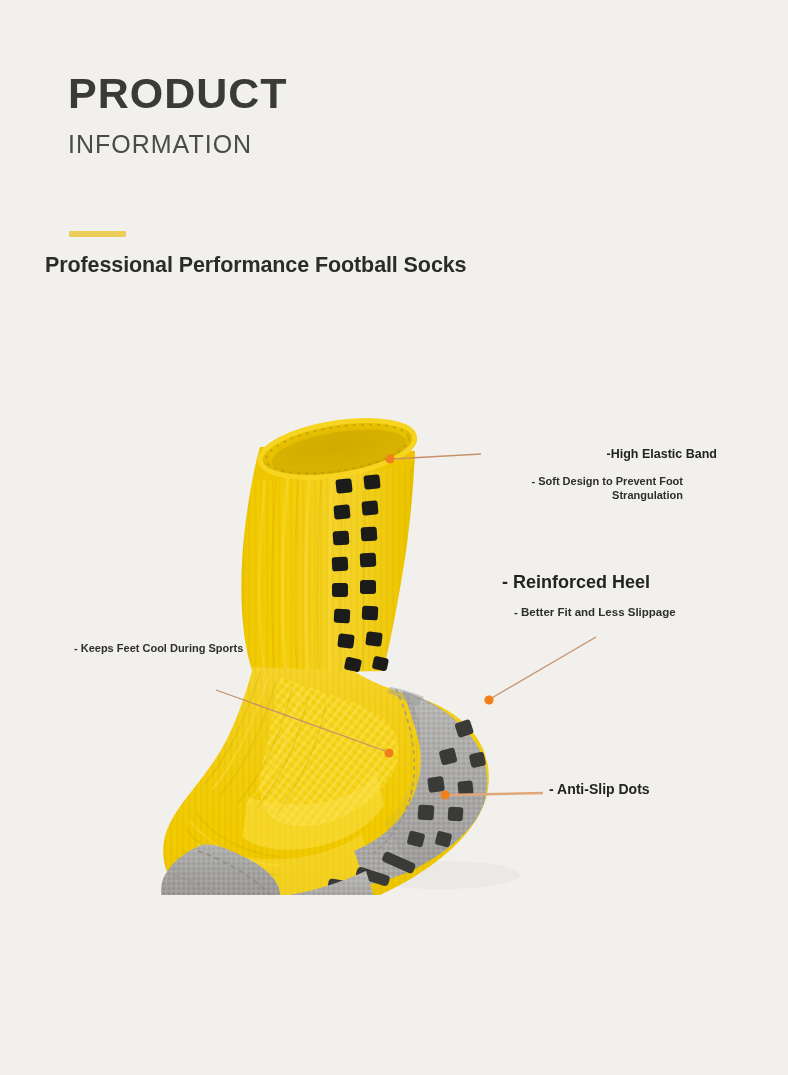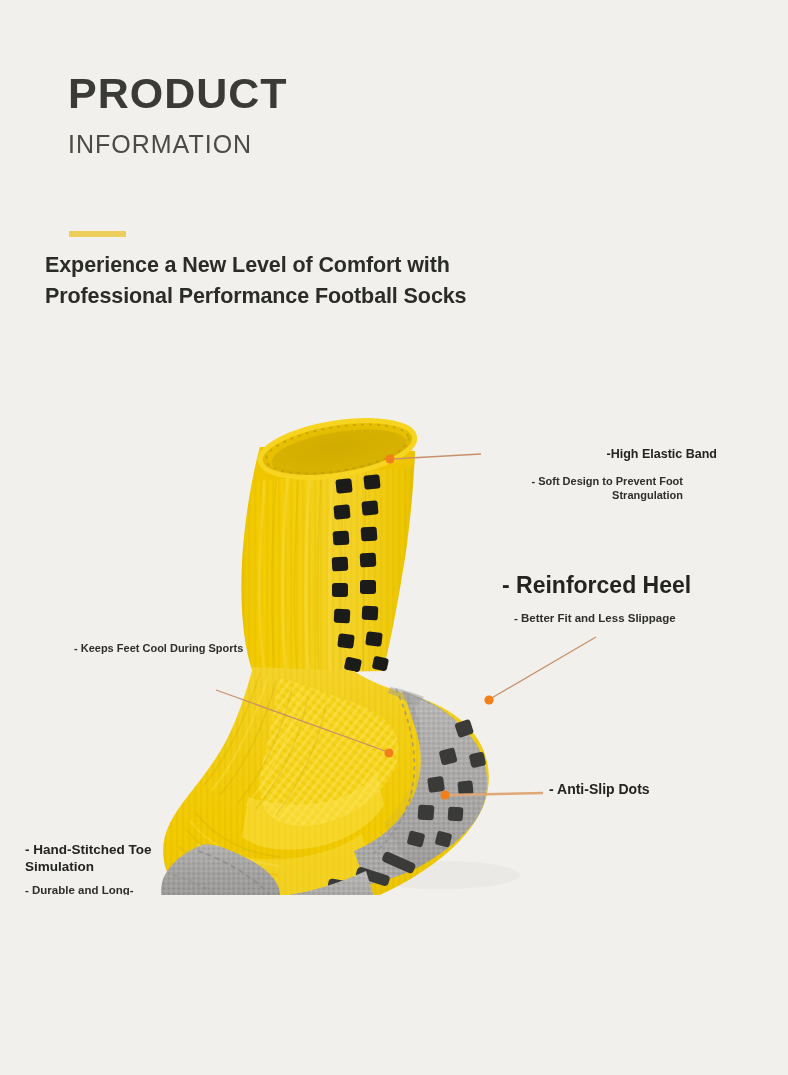--- a/index.html
+++ b/index.html
@@ -87,21 +87,21 @@
     font-weight: bold;
     color: #2e2e2c;
   }
 
   
   #callout-elastic        { left: 487px; top: 447px; width: 230px; text-align: right; }
   #callout-elastic .c-title { font-size: 12.5px; }
   #callout-elastic .c-sub   { font-size: 11px; line-height: 1.28; margin-top: 13px; width: 196px; }
 
   #callout-heel           { left: 502px; top: 572px; width: 250px; }
-  #callout-heel .c-title  { font-size: 23px; }
+  #callout-heel .c-title  { font-size: 18px; }
   #callout-heel .c-sub    { font-size: 11.5px; line-height: 1.3; margin-top: 12px; margin-left: 12px; }
 
   #callout-breathable     { left: 86px; top: 629px; width: 250px; }
   #callout-breathable .c-title { font-size: 15.5px; }
   #callout-breathable .c-sub   { font-size: 11px; line-height: 1.3; margin-top: 12px; margin-left: -12px; }
 
   #callout-dots           { left: 549px; top: 781px; width: 240px; }
   #callout-dots .c-title  { font-size: 14px; }
   #callout-dots .c-sub    { font-size: 11.5px; line-height: 1.3; margin-top: 13px; margin-left: -77px; }
 
@@ -132,21 +132,20 @@
 <div id="page">
 
   <div class="header-block">
     <div class="title-main">Product</div>
     <div class="title-sub">Information</div>
   </div>
 
   <div class="accent-bar"></div>
 
   <div class="tagline">
-    <div>Experience a New Level of Comfort with</div>
     <div>Professional Performance Football Socks</div>
   </div>
 
   <div id="sock-figure">
     <svg width="470" height="580" viewBox="0 0 470 580" xmlns="http://www.w3.org/2000/svg">
       <defs>
 
         <pattern id="ribYellow" width="6" height="6" patternUnits="userSpaceOnUse">
           <rect width="6" height="6" fill="#f3cc00"></rect>
           <rect x="0" y="0" width="2.4" height="6" fill="#e6bf00" opacity="0.55"></rect>
@@ -387,18 +386,14 @@
   </div>
 
   <div class="callout" id="callout-breathable">
     <div class="c-sub">- Keeps Feet Cool During Sports</div>
   </div>
 
   <div class="callout" id="callout-dots">
     <div class="c-title">- Anti-Slip Dots</div>
   </div>
 
-  <div class="callout" id="callout-toe">
-    <div class="c-title">- Hand-Stitched Toe Simulation</div>
-    <div class="c-sub">- Durable and Long-Lasting</div>
-  </div>
 
 </div>
 
 </body></html>

